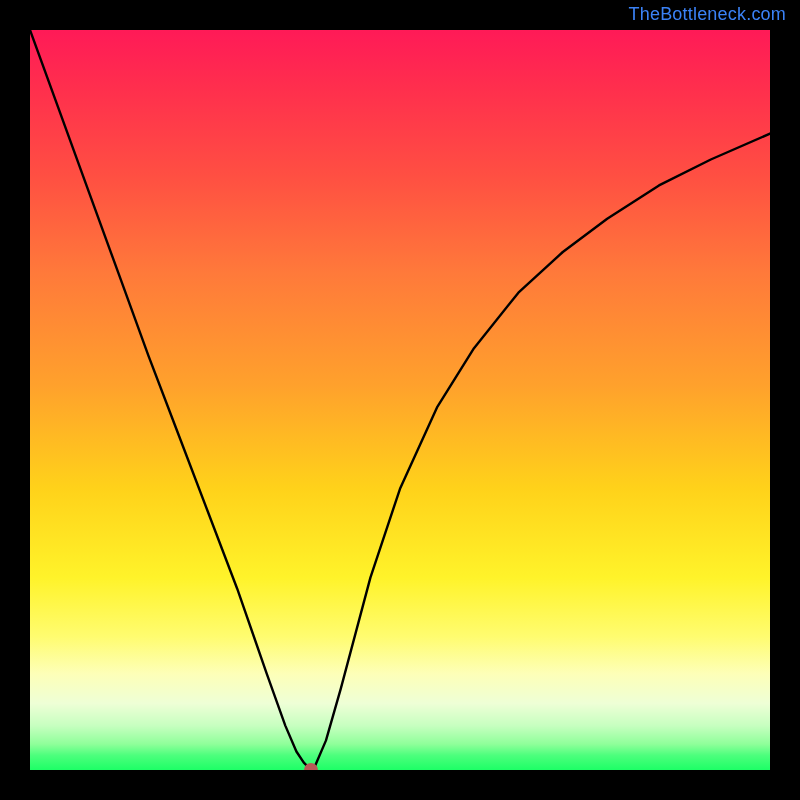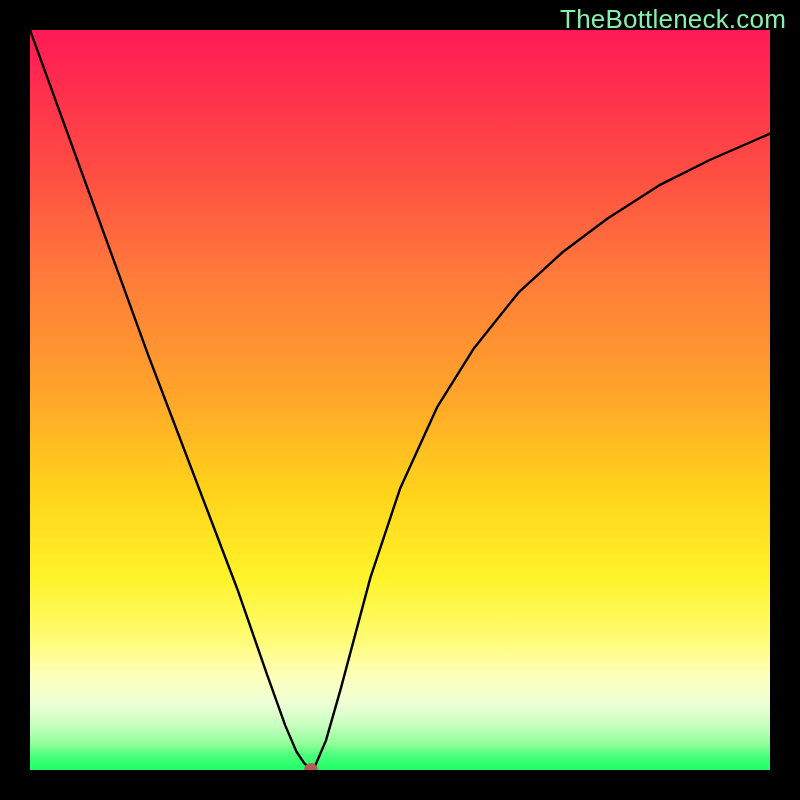--- a/index.html
+++ b/index.html
@@ -14,22 +14,22 @@
   .frame {
     position: relative;
     width: 800px;
     height: 800px;
     background: #000;
   }
   .watermark {
     position: absolute;
     top: 4px;
     right: 14px;
-    color: #86efac;
-    font-size: 26px;
+    color: #3b82f6;
+    font-size: 18px;
     font-weight: 400;
     letter-spacing: 0.2px;
     z-index: 5;
   }
   .plot-area {
     position: absolute;
     left: 30px;
     top: 30px;
     width: 740px;
     height: 740px;

